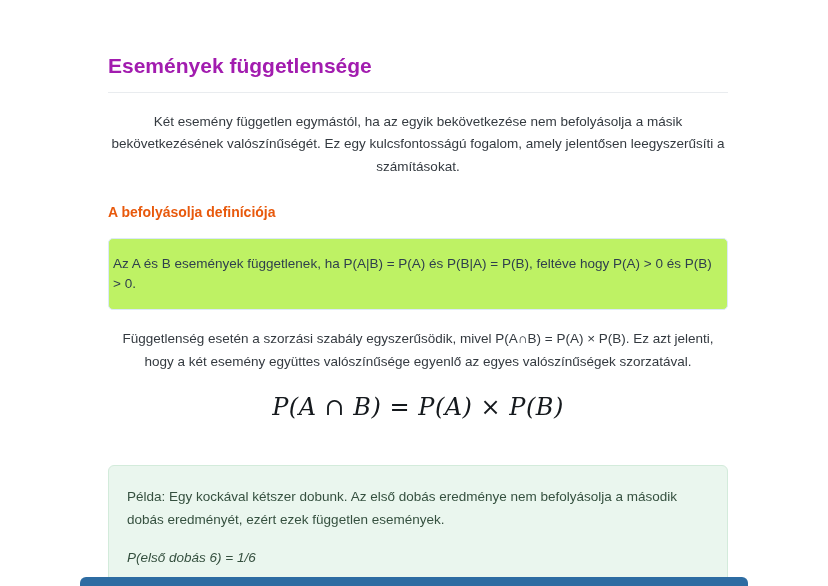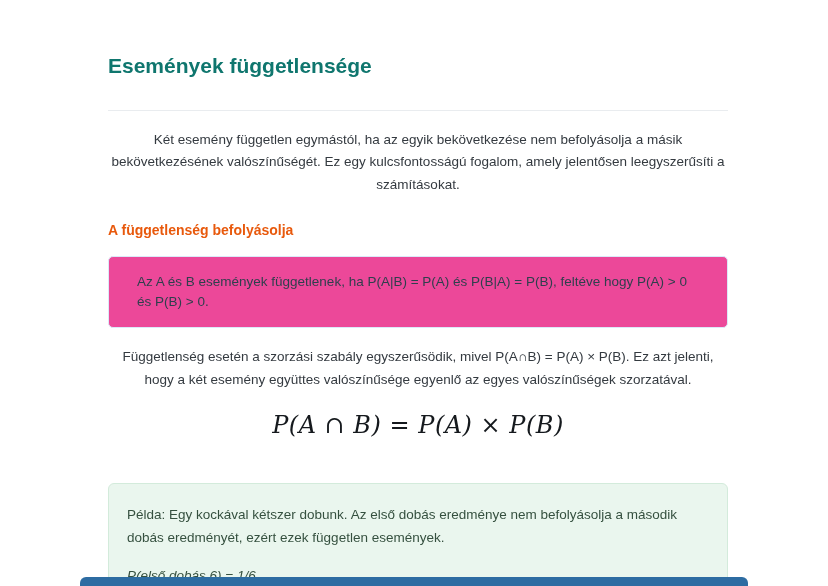--- a/index.html
+++ b/index.html
@@ -16,46 +16,46 @@
 
   .content {
     width: 620px;
     margin-left: 108px;
     padding-top: 54px;
   }
 
   .doc-title {
     font-size: 21px;
     font-weight: 700;
-    color: #0f766e;
-    padding-bottom: 32px;
+    color: #a21caf;
+    padding-bottom: 14px;
     border-bottom: 1px solid #e9ecef;
   }
 
   .para {
     font-size: 13.5px;
     line-height: 1.65;
     color: #343a40;
     margin-top: 18px;
     text-align: center;
   }
 
   .section-heading {
     font-size: 14px;
     font-weight: 700;
     color: #e8590c;
     margin-top: 26px;
   }
 
   .definition-box {
     margin-top: 18px;
-    background: #ec4899;
+    background: #bef264;
     border: 1px solid #dbe9f8;
     border-radius: 5px;
-    padding: 15px 28px;
+    padding: 15px 4px;
     font-size: 13.5px;
     line-height: 1.5;
     color: #2f3f4d;
   }
 
   .formula {
     margin-top: 20px;
     text-align: center;
     font-family: "DejaVu Serif", serif;
     font-style: italic;
@@ -99,21 +99,21 @@
 </head>
 <body>
 
 <div class="page">
   <div class="content">
 
     <h1 class="doc-title">Események függetlensége</h1>
 
     <p class="para">Két esemény független egymástól, ha az egyik bekövetkezése nem befolyásolja a másik bekövetkezésének valószínűségét. Ez egy kulcsfontosságú fogalom, amely jelentősen leegyszerűsíti a számításokat.</p>
 
-    <h2 class="section-heading">A függetlenség befolyásolja</h2>
+    <h2 class="section-heading">A befolyásolja definíciója</h2>
 
     <div class="definition-box">
       <span>Az A és B események függetlenek, ha P(A|B) = P(A) és P(B|A) = P(B), feltéve hogy P(A) &gt; 0 és P(B) &gt; 0.</span>
     </div>
 
     <p class="para">Függetlenség esetén a szorzási szabály egyszerűsödik, mivel P(A∩B) = P(A) × P(B). Ez azt jelenti, hogy a két esemény együttes valószínűsége egyenlő az egyes valószínűségek szorzatával.</p>
 
     <div class="formula">P(A ∩ B) = P(A) × P(B)</div>
 
     <div class="example-box">

